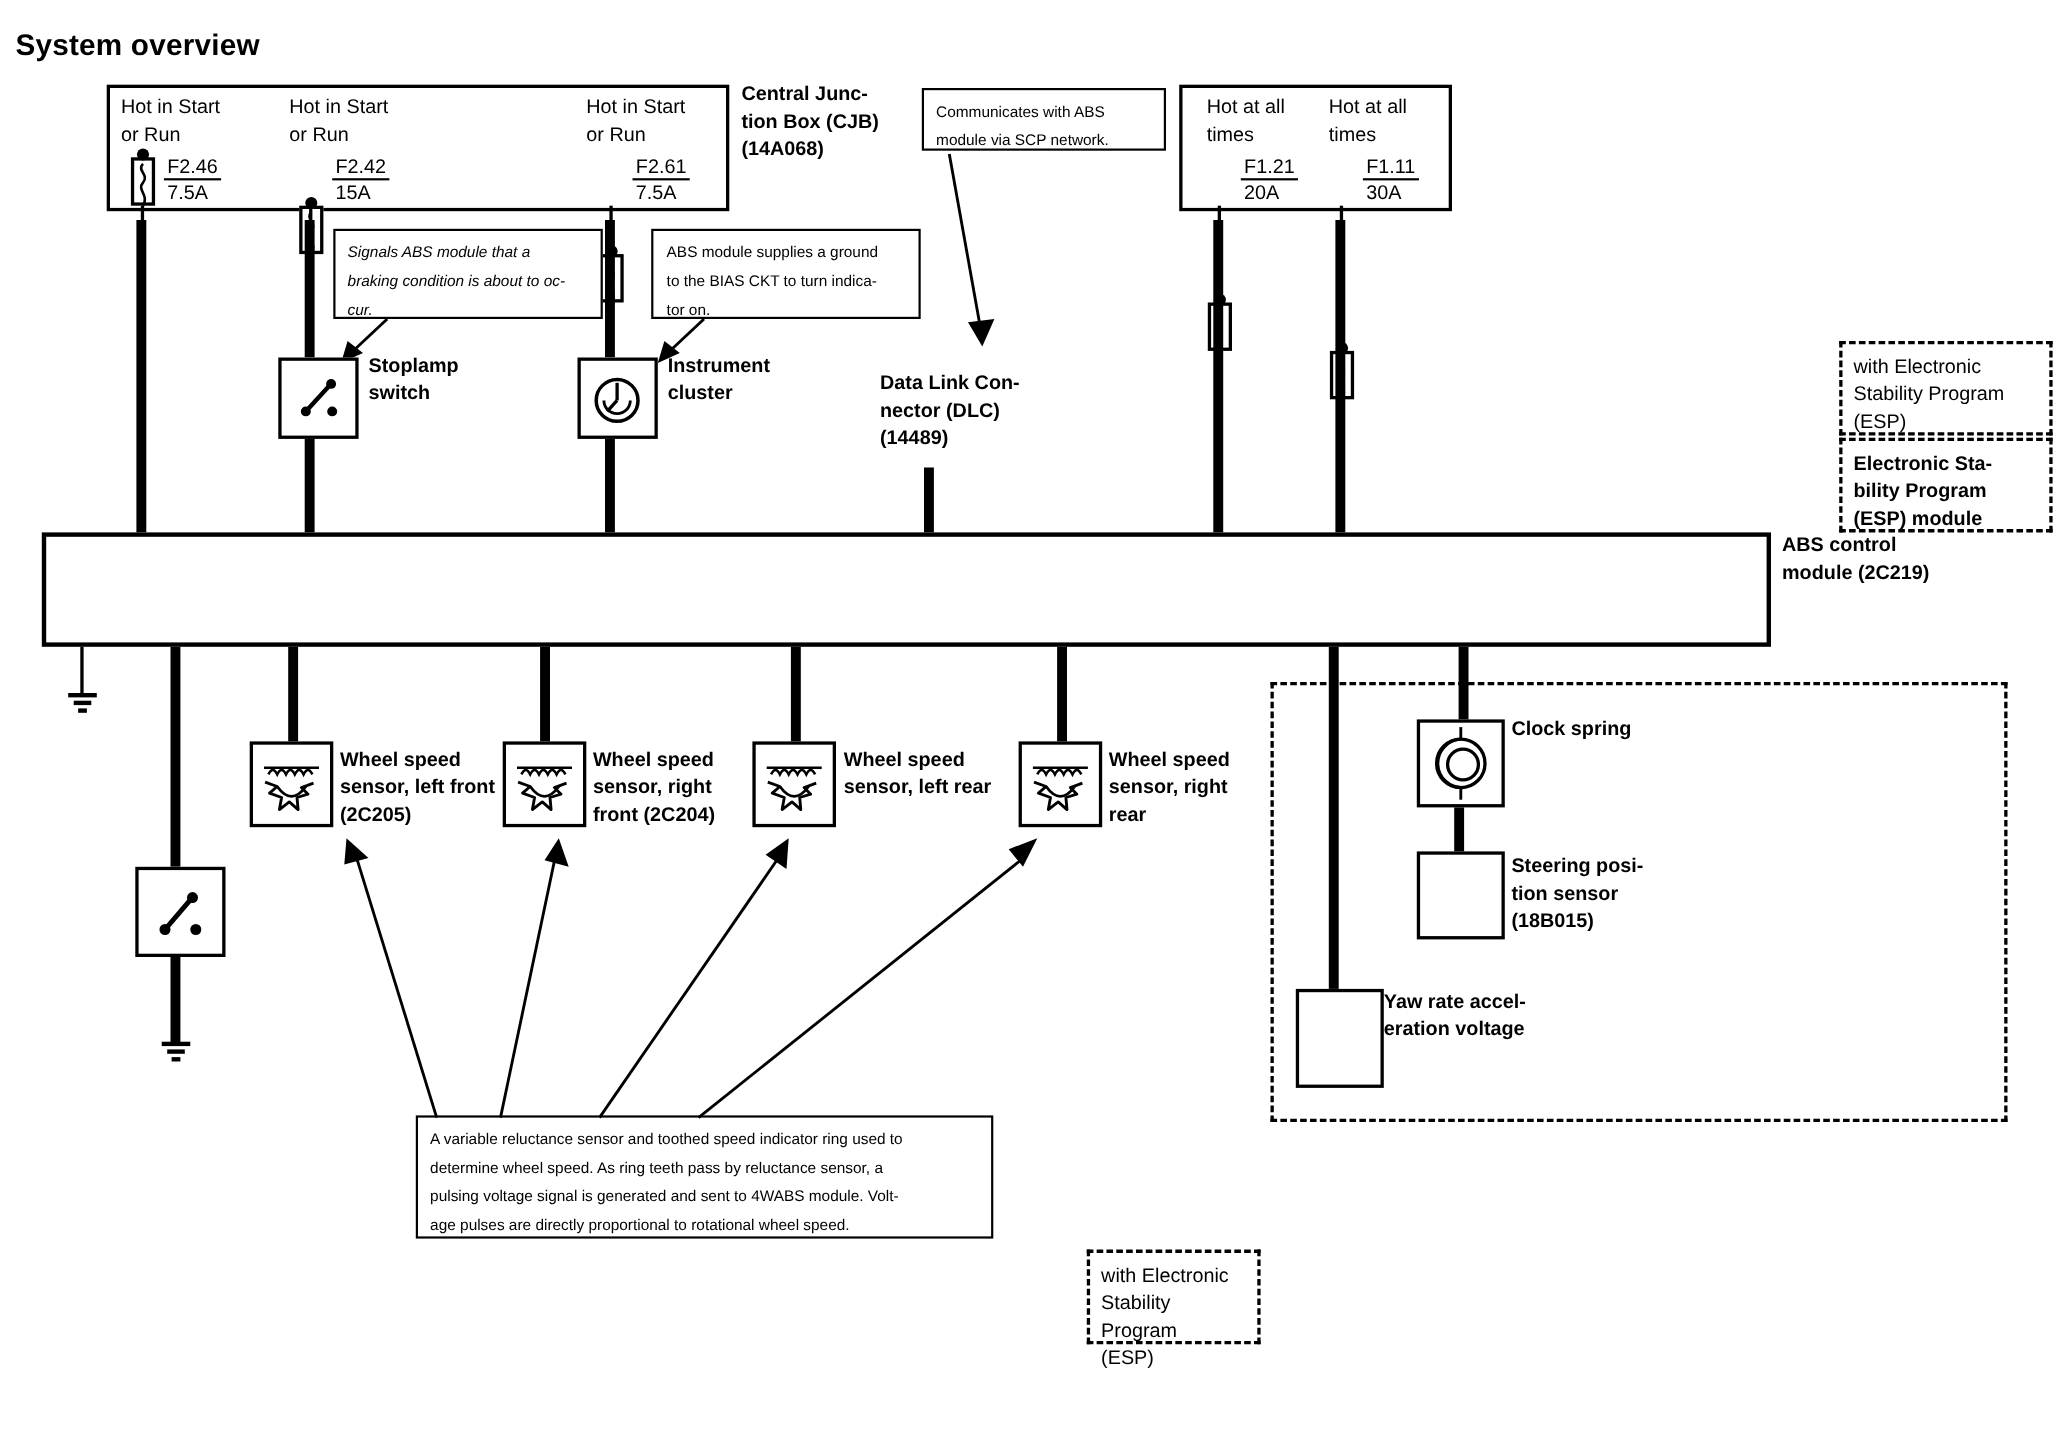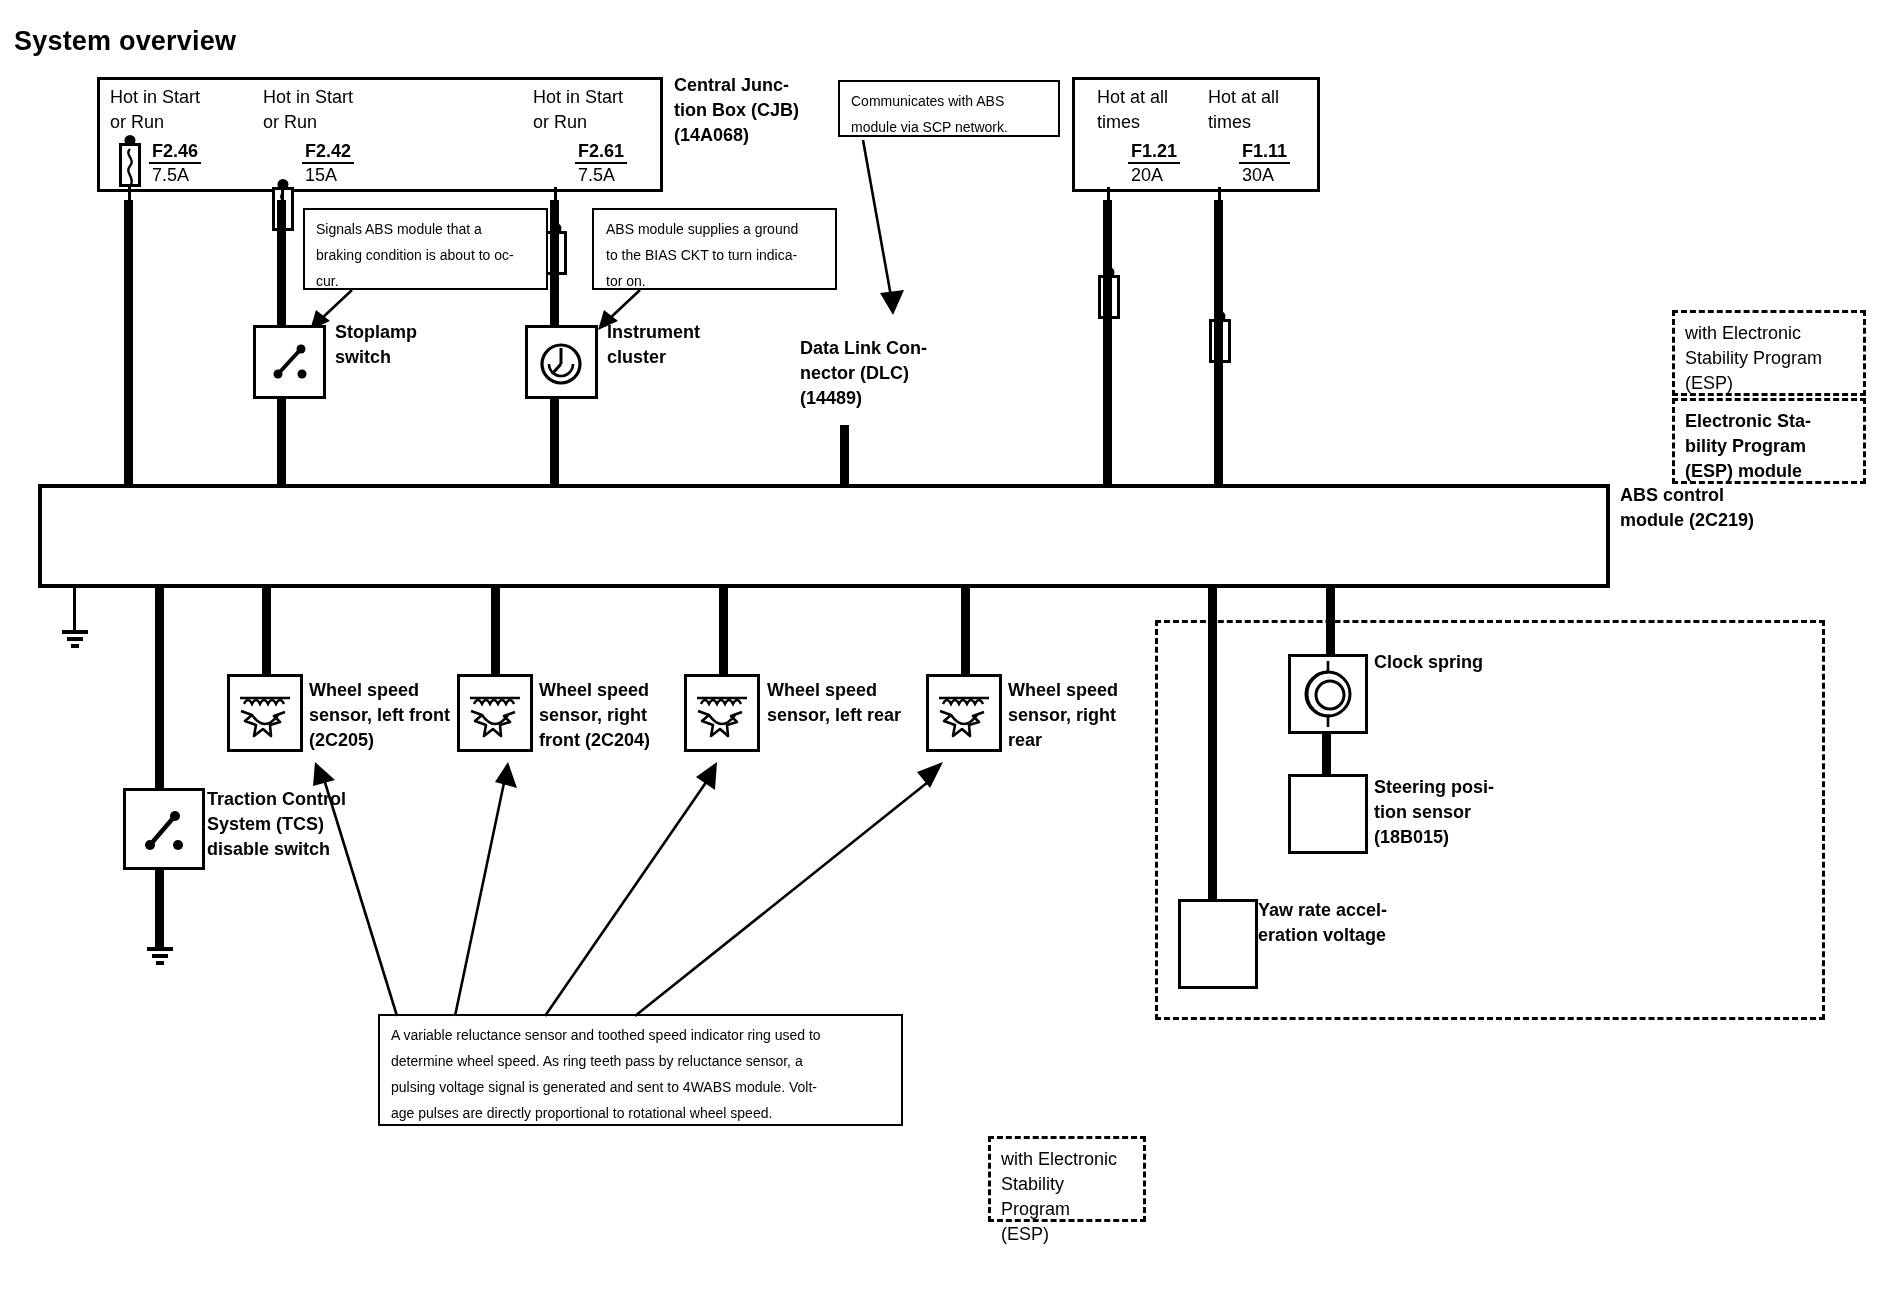--- a/index.html
+++ b/index.html
@@ -28,21 +28,21 @@
   .wire-v{background:#000;width:9px;}
   .thin-v{background:#000;width:3px;}
 
   .modbar{border:4px solid #000;background:#fff;box-sizing:border-box;}
 
   
   .fuse{width:22px;height:44px;border:3px solid #000;box-sizing:border-box;position:relative;background:#fff;}
   .fuse .cap{position:absolute;left:50%;top:-11px;transform:translateX(-50%);
              width:11px;height:11px;border-radius:50%;background:#000;}
   .fuse .zig{position:absolute;left:50%;top:3px;transform:translateX(-50%);}
-  .fuse-num{font-size:18px;line-height:20px;border-bottom:2px solid #000;padding:0 3px 1px 3px;font-weight:bold;}
+  .fuse-num{font-size:18px;line-height:20px;border-bottom:2px solid #000;padding:0 3px 1px 3px;}
   .fuse-amp{font-size:18px;line-height:21px;padding:1px 3px 0 3px;}
 
   svg{display:block;overflow:visible;}
   .ar{fill:none;stroke:#000;stroke-width:2.6px;}
 </style>
 </head>
 <body>
 
 <div id="root">
 
@@ -131,21 +131,21 @@
 
   <div class="abs notebox" style="left:838px;top:80px;width:222px;height:57px;">
     <div class="note">Communicates with ABS
 module via SCP network.</div>
   </div>
   <svg class="abs" style="left:850px;top:135px;" width="110" height="185">
     <path class="ar" d="M13 5 L 42 167"></path>
     <polygon points="43,180 30,158 54,155" fill="#000"></polygon>
   </svg>
 
-  <div class="abs notebox" style="left:303px;top:208px;width:245px;height:82px;">
+  <div class="abs notebox" style="left:303px;top:208px;width:245px;height:82px;font-style:italic;">
     <div class="note">Signals ABS module that a
 braking condition is about to oc-
 cur.</div>
   </div>
   <svg class="abs" style="left:300px;top:288px;" width="60" height="46">
     <path class="ar" d="M52 2 L 20 32"></path>
     <polygon points="10,42 16,22 30,33" fill="#000"></polygon>
   </svg>
 
   <div class="abs notebox" style="left:592px;top:208px;width:245px;height:82px;padding-left:12px;">
@@ -206,23 +206,20 @@
 
   <div class="abs wire-v" style="left:155px;top:588px;height:200px;"></div>
   <div class="abs comp" style="left:123px;top:788px;width:82px;height:82px;">
     <svg width="76" height="76" viewBox="0 0 76 76">
       <circle cx="24" cy="54" r="5" fill="#000"></circle>
       <circle cx="52" cy="54" r="5" fill="#000"></circle>
       <line x1="24" y1="54" x2="48" y2="26" stroke="#000" stroke-width="4.5"></line>
       <circle cx="49" cy="25" r="5" fill="#000"></circle>
     </svg>
   </div>
-  <div class="abs lbl-b" style="left:207px;top:787px;width:180px;">Traction Control
-System (TCS)
-disable switch</div>
   <div class="abs wire-v" style="left:155px;top:870px;height:78px;"></div>
   <svg class="abs" style="left:143px;top:945px;" width="34" height="26">
     <line x1="4" y1="4" x2="30" y2="4" stroke="#000" stroke-width="4"></line>
     <line x1="9" y1="11" x2="25" y2="11" stroke="#000" stroke-width="4"></line>
     <line x1="13" y1="18" x2="21" y2="18" stroke="#000" stroke-width="4"></line>
   </svg>
 
   <div class="abs wire-v" style="left:262px;top:588px;height:88px;"></div>
   <div class="abs comp" style="left:227px;top:674px;width:76px;height:78px;">
     <svg width="70" height="72" viewBox="0 0 70 72">

